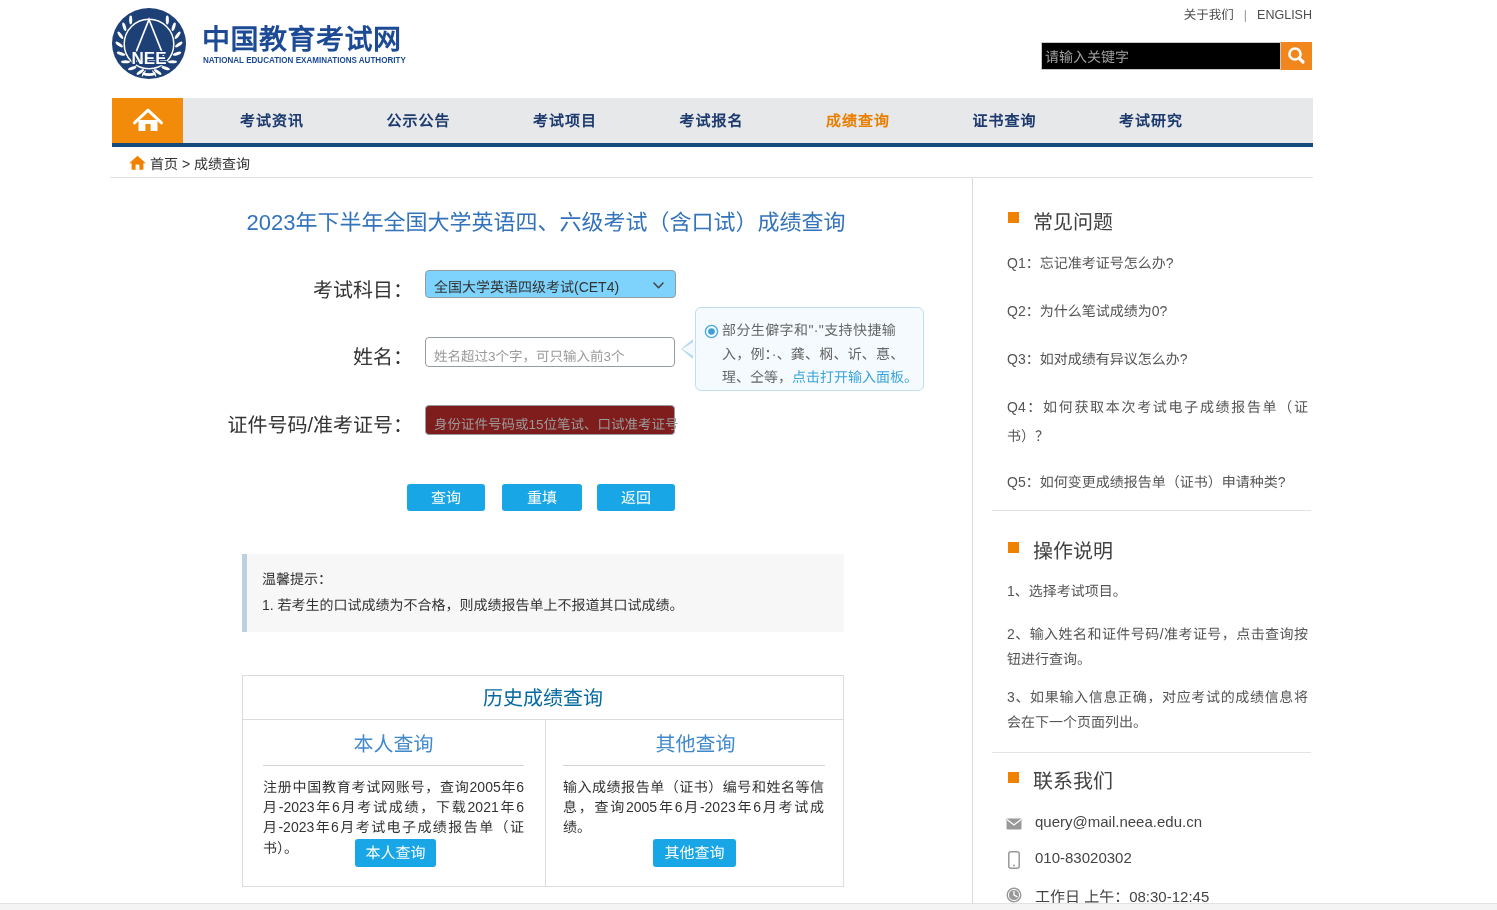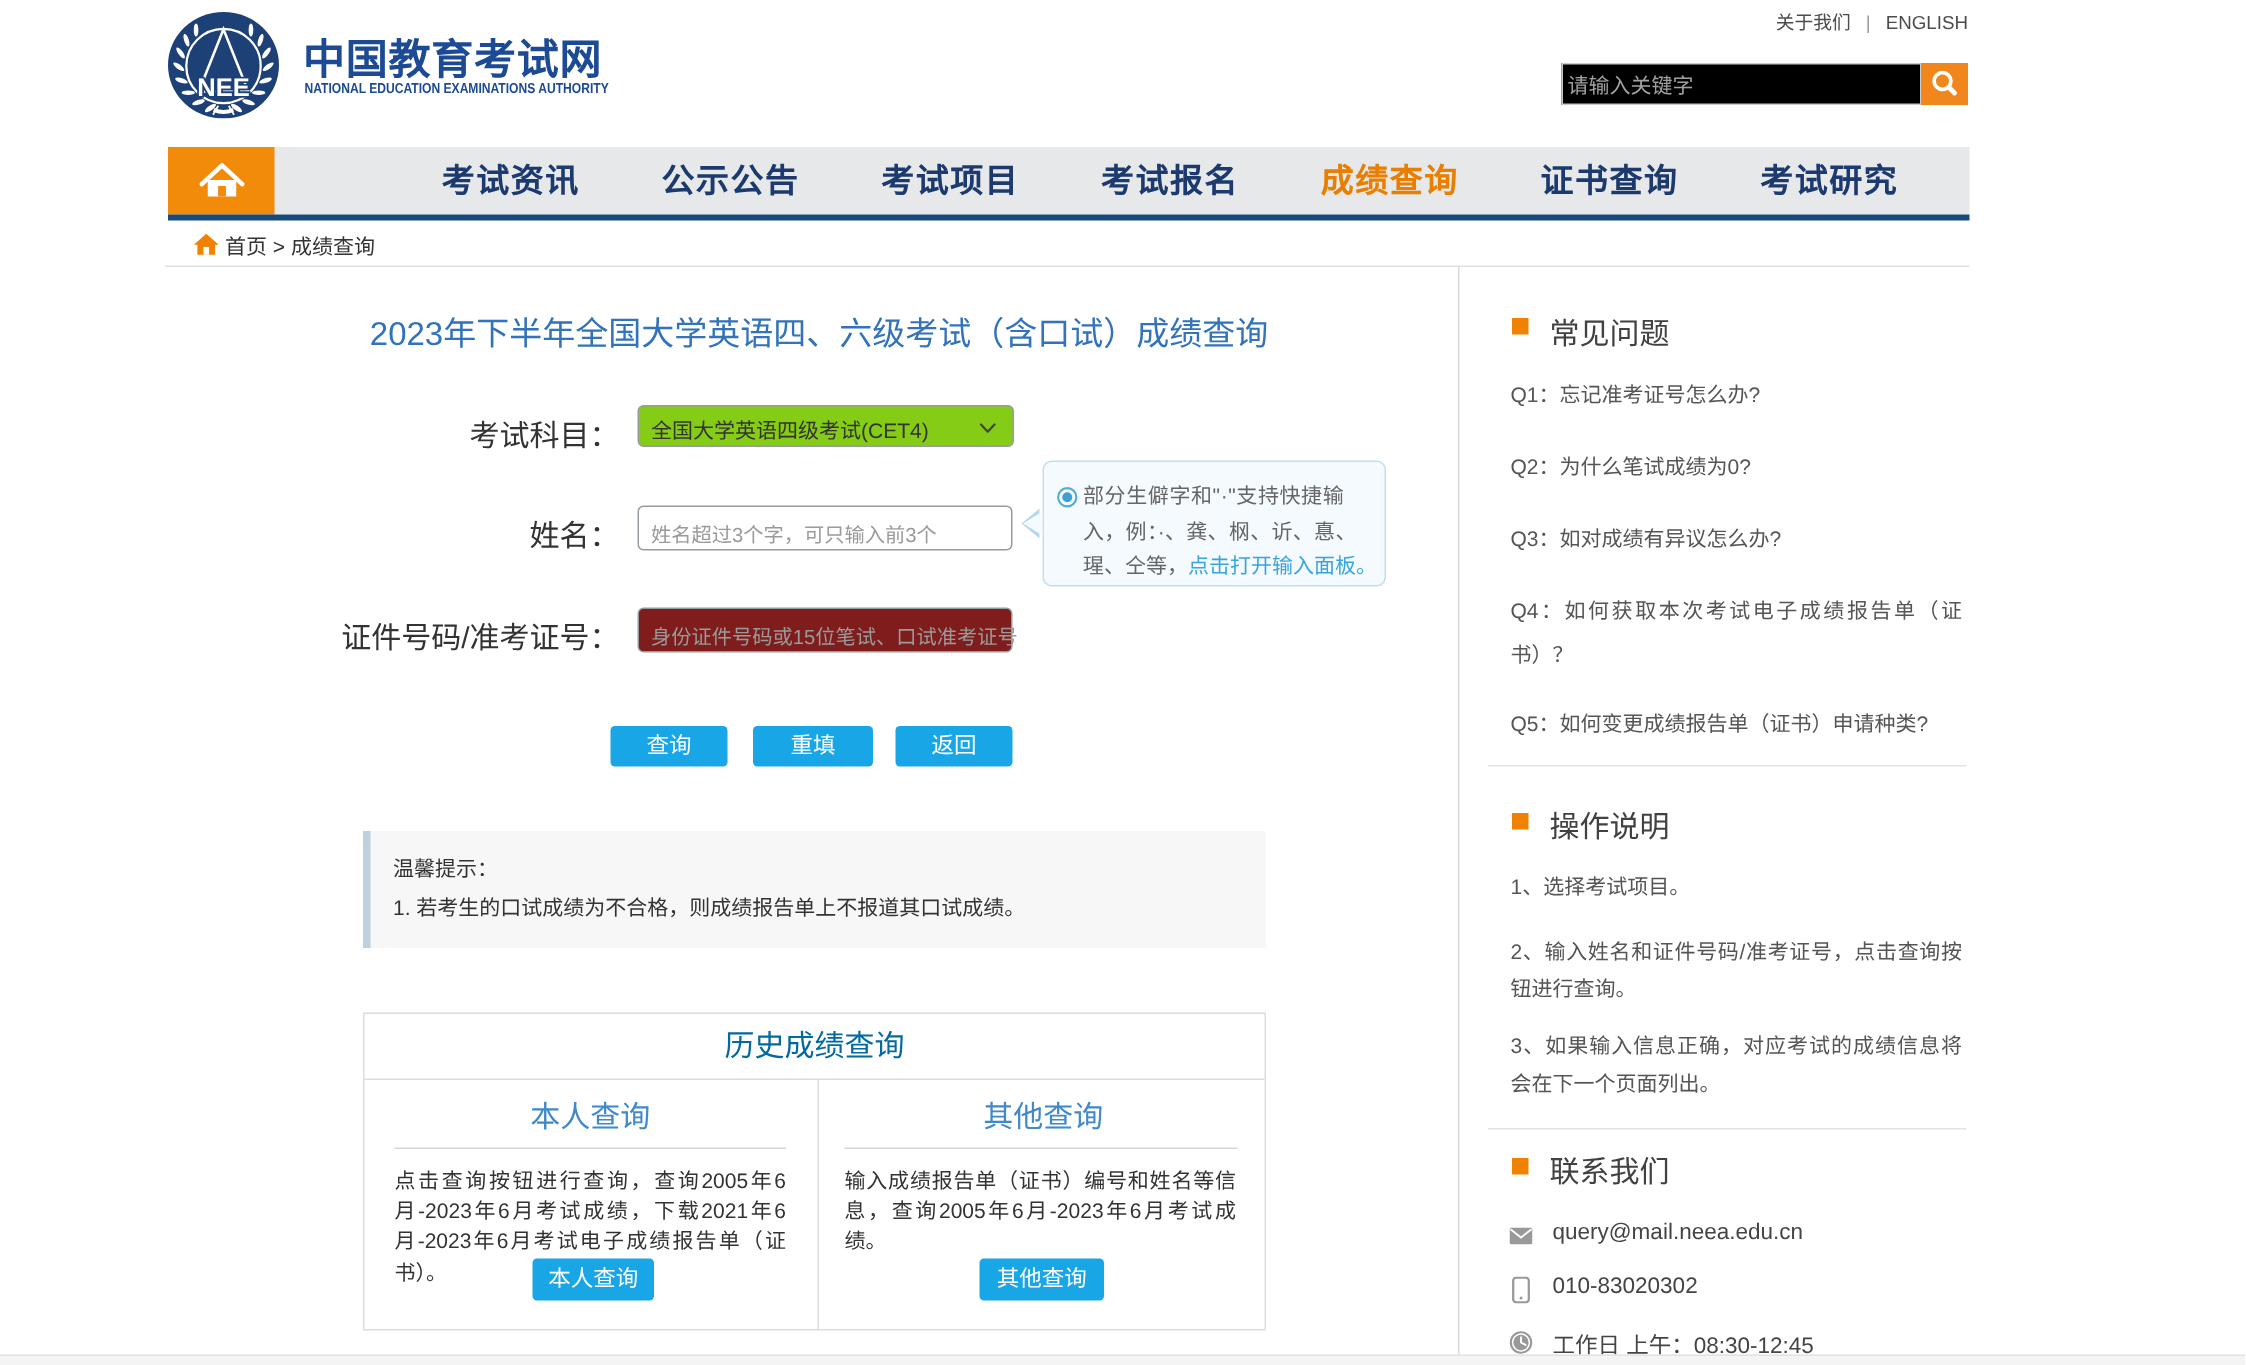--- a/index.html
+++ b/index.html
@@ -16,38 +16,38 @@
 #toplinks { top:4px; right:185px; font-size:12.5px; color:#4c4c4c; }
 #toplinks .sep { color:#999; margin:0 10px; }
 #searchbox { left:1041px; top:42px; width:240px; height:28px; border:1px solid #c9c9c9; background:#000000; }
 #searchbox span { position:absolute; left:3px; top:3px; font-size:14px; color:#a0a0a0; }
 #searchbtn { left:1281px; top:42px; width:31px; height:28px; background:#f0861c; }
 
 
 #nav { left:112px; top:98px; width:1201px; height:45px; background:#e7e8ea; }
 #homebtn { left:112px; top:98px; width:71px; height:45px; background:#f28a0a; }
 #nav ul { position:absolute; left:128px; top:0; height:45px; list-style:none; display:flex; }
-#nav li { width:146.5px; text-align:right; line-height:45px; font-size:22px; letter-spacing:1px; font-weight:bold; color:#1c3a6e; }
+#nav li { width:146.5px; text-align:left; line-height:45px; font-size:15px; letter-spacing:1px; font-weight:bold; color:#1c3a6e; }
 #nav li.on { color:#e87f00; }
 #navline { left:112px; top:143px; width:1201px; height:4px; background:#164a7d; }
 
 
 #crumb { left:150px; top:153px; font-size:14px; color:#333; }
 #crumbline { left:110px; top:177px; width:1203px; height:1px; background:#e0e0e0; }
 
 
 #vsep { left:972px; top:178px; width:1px; height:725px; background:#d9d9d9; }
 #maintitle { left:110px; top:204px; width:872px; text-align:center; font-size:22px; color:#3273bb; }
 
 .flabel { font-size:20px; color:#333; text-align:right; }
 #lab1 { left:200px; top:274px; width:213px; }
 #lab2 { left:200px; top:341px; width:213px; }
 #lab3 { left:200px; top:409px; width:213px; }
 
-#sel1 { left:425px; top:270px; width:251px; height:28px; border:1px solid #949ba1; border-radius:4px; background:#84cc16; }
+#sel1 { left:425px; top:270px; width:251px; height:28px; border:1px solid #949ba1; border-radius:4px; background:#7dd3fc; }
 #sel1 .txt { position:absolute; left:8px; top:5px; font-size:14px; color:#333; }
 #inp2 { left:425px; top:337px; width:250px; height:30px; border:1px solid #949ba1; border-radius:4px; background:#fff; }
 #inp3 { left:425px; top:405px; width:250px; height:30px; border:1px solid #949ba1; border-radius:4px; background:#7f1d1d; }
 .ph { position:absolute; left:8px; top:7px; font-size:13.5px; color:#9a9a9a; white-space:nowrap; }
 
 
 #tip { left:695px; top:307px; width:229px; height:84px; background:#f4fafd; border:1px solid #c2ddee; border-radius:6px; }
 #tiparrow1 { left:671px; top:339px; width:0; height:0; border:10.5px solid transparent; border-right:12px solid #b7d8ec; }
 #tiparrow2 { left:674px; top:341px; width:0; height:0; border:8.5px solid transparent; border-right:13px solid #f4fafd; }
 #tiptext { left:722px; top:317px; width:200px; font-size:14px; color:#666; }
@@ -203,21 +203,21 @@
 <p class="t2">1. 若考生的口试成绩为不合格，则成绩报告单上不报道其口试成绩。</p>
 </div>
 
 <div id="hist" class="abs">
 <div id="histhead">历史成绩查询</div>
 <div id="histsep"></div>
 <div id="ht1" class="histtitle">本人查询</div>
 <div id="ht2" class="histtitle">其他查询</div>
 <div id="hl1" class="histline"></div>
 <div id="hl2" class="histline"></div>
-<div id="hp1" class="histp">点击查询按钮进行查询，查询2005年6月-2023年6月考试成绩，下载2021年6月-2023年6月考试电子成绩报告单（证书）。</div>
+<div id="hp1" class="histp">注册中国教育考试网账号，查询2005年6月-2023年6月考试成绩，下载2021年6月-2023年6月考试电子成绩报告单（证书）。</div>
 <div id="hp2" class="histp">输入成绩报告单（证书）编号和姓名等信息，查询2005年6月-2023年6月考试成绩。</div>
 </div>
 <div id="hbtn1" class="abs bluebtn">本人查询</div>
 <div id="hbtn2" class="abs bluebtn">其他查询</div>
 
 <div class="sq" style="left:1008px; top:212px;"></div>
 <div class="sechead" style="left:1033px; top:206px;">常见问题</div>
 <div class="sideitem" style="top:249px;">Q1：忘记准考证号怎么办?</div>
 <div class="sideitem" style="top:297px;">Q2：为什么笔试成绩为0?</div>
 <div class="sideitem" style="top:345px;">Q3：如对成绩有异议怎么办?</div>

